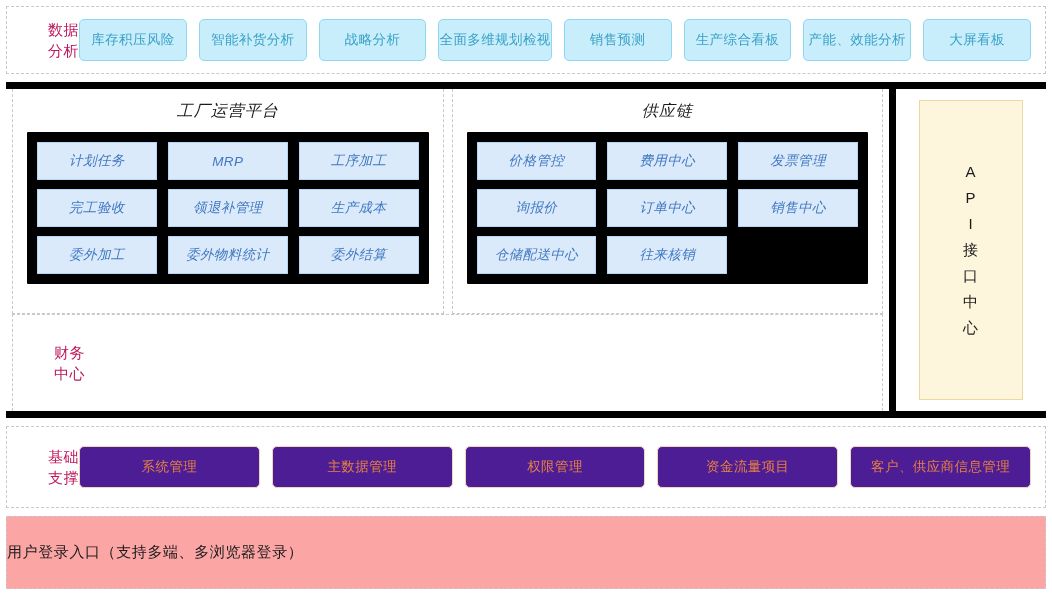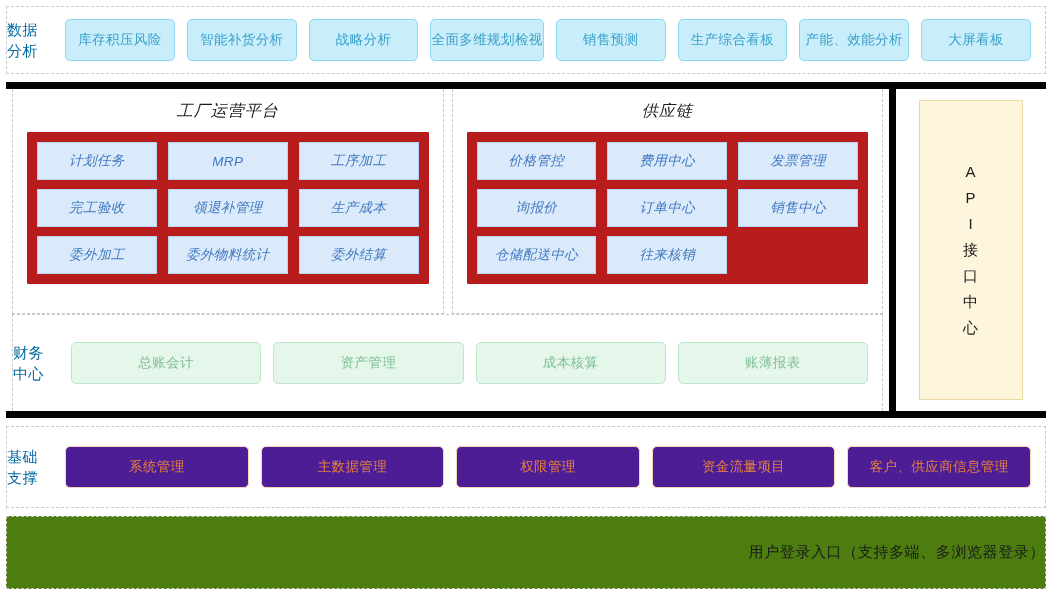--- a/index.html
+++ b/index.html
@@ -36,24 +36,25 @@
     display: flex;
     align-items: center;
     height: 100%;
     box-sizing: border-box;
   }
 
   
   .row-label {
     flex: 0 0 auto;
     width: 58px;
+    margin-left: 14px;
     font-size: 15px;
     line-height: 21px;
-    color: #0369a1;
-    text-align: left;
+    color: #be185d;
+    text-align: right;
     letter-spacing: 0.5px;
     white-space: pre-line;
   }
 
   .tiles {
     flex: 1 1 auto;
     display: flex;
     align-items: center;
     gap: 12px;
     padding-right: 14px;
@@ -137,21 +138,21 @@
   .module-col:last-child  { margin-right: 6px; }
 
   .module-title {
     text-align: center;
     font-size: 16px;
     color: #1b1b1b;
     letter-spacing: 1px;
     padding: 6px 0 10px 0;
   }
   .module-grid {
-    background: #b91c1c;
+    background: #000000;
     padding: 10px;
     display: grid;
     grid-template-columns: repeat(3, 1fr);
     gap: 9px 11px;
     border-radius: 1px;
   }
   .tile-blue {
     box-sizing: border-box;
     height: 38px;
     display: flex;
@@ -208,22 +209,22 @@
     color: #e8803f;
     height: 42px;
   }
 
   
   #band-login {
     top: 516px;
     height: 73px;
     display: flex;
     align-items: center;
-    justify-content: flex-end;
-    background: #4d7c0f;
+    justify-content: flex-start;
+    background: #fca5a5;
   }
   #login-text {
     font-size: 15px;
     color: #1b1b1b;
     letter-spacing: 0.6px;
   }
 </style>
 </head>
 <body>
 
@@ -280,26 +281,20 @@
               <div class="tile-blue">仓储配送中心</div>
               <div class="tile-blue">往来核销</div>
             </div>
           </div>
 
         </div>
 
         <div id="band-finance">
           <div class="row-label">财务
 中心</div>
-          <div class="tiles">
-            <div class="tile tile-green">总账会计</div>
-            <div class="tile tile-green">资产管理</div>
-            <div class="tile tile-green">成本核算</div>
-            <div class="tile tile-green">账薄报表</div>
-          </div>
         </div>
 
       </div>
 
       <div id="core-right">
         <div id="api-card">
           <span class="stack">
             <span>A</span>
             <span>P</span>
             <span>I</span>

